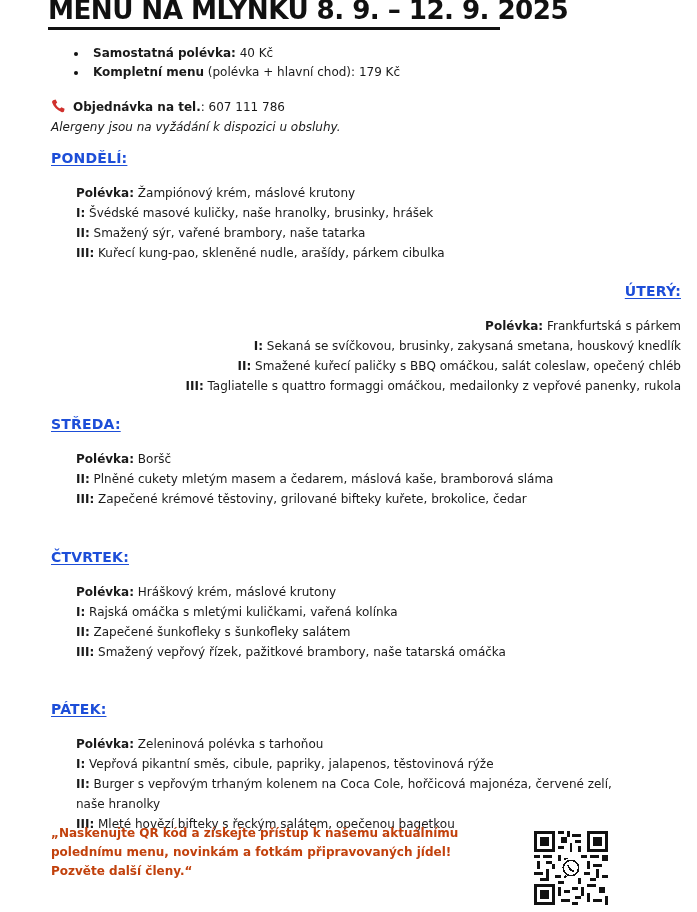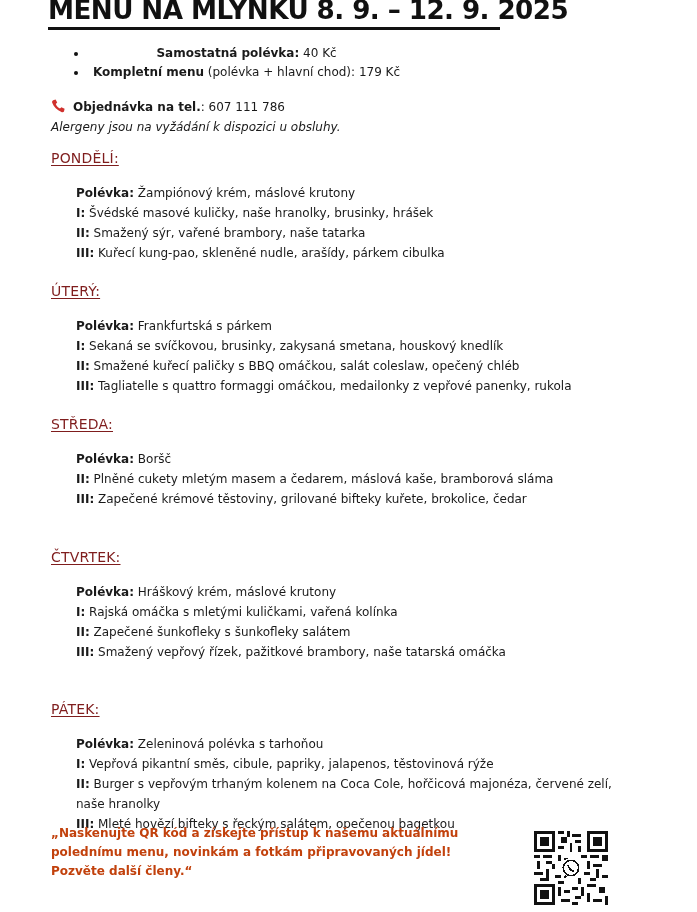--- a/index.html
+++ b/index.html
@@ -43,21 +43,20 @@
     margin: 0;
     padding: 0;
     list-style: none;
     font-size: 12px;
     line-height: 19px;
   }
   .prices li {
     position: relative;
     padding-left: 23px;
     white-space: nowrap;
-    text-align: center;
   }
   .prices li .bullet {
     position: absolute;
     left: 4px;
     top: 8px;
     width: 4px;
     height: 4px;
     border-radius: 50%;
     background: #111;
   }
@@ -86,24 +85,24 @@
     line-height: 18px;
     white-space: nowrap;
   }
   .day {
     position: absolute;
     left: 51px;
     width: 630px;
   }
   .day-title {
     font-size: 14px;
-    font-weight: normal;
+    font-weight: bold;
     text-decoration: underline;
     text-underline-offset: 2px;
-    color: #7f1d1d;
+    color: #1d4ed8;
     line-height: 18px;
     letter-spacing: 0.2px;
   }
   .day-items {
     margin-top: 16px;
     padding-left: 25px;
   }
   .item {
     font-size: 12px;
     line-height: 20px;
@@ -156,21 +155,21 @@
 <div class="day" style="top:149px;">
   <div class="day-title">PONDĚLÍ:</div>
   <div class="day-items">
     <div class="item"><span class="b">Polévka:</span><span> Žampiónový krém, máslové krutony</span></div>
     <div class="item"><span class="b">I:</span><span> Švédské masové kuličky, naše hranolky, brusinky, hrášek</span></div>
     <div class="item"><span class="b">II:</span><span> Smažený sýr, vařené brambory, naše tatarka</span></div>
     <div class="item"><span class="b">III:</span><span> Kuřecí kung-pao, skleněné nudle, arašídy, párkem cibulka</span></div>
   </div>
 </div>
 
-<div class="day" style="top:282px;">
+<div class="day" style="top:282px;text-align:right;">
   <div class="day-title">ÚTERÝ:</div>
   <div class="day-items">
     <div class="item"><span class="b">Polévka:</span><span> Frankfurtská s párkem</span></div>
     <div class="item"><span class="b">I:</span><span> Sekaná se svíčkovou, brusinky, zakysaná smetana, houskový knedlík</span></div>
     <div class="item"><span class="b">II:</span><span> Smažené kuřecí paličky s BBQ omáčkou, salát coleslaw, opečený chléb</span></div>
     <div class="item"><span class="b">III:</span><span> Tagliatelle s quattro formaggi omáčkou, medailonky z vepřové panenky, rukola</span></div>
   </div>
 </div>
 
 <div class="day" style="top:415px;">

